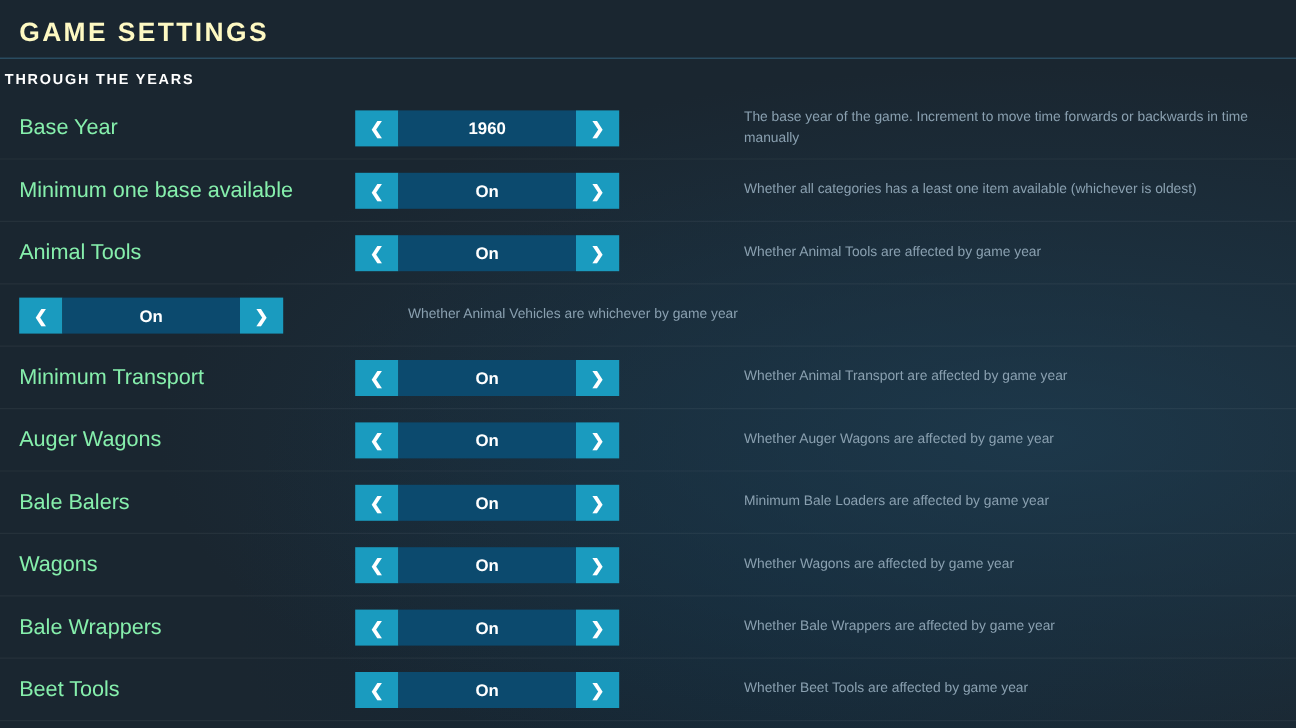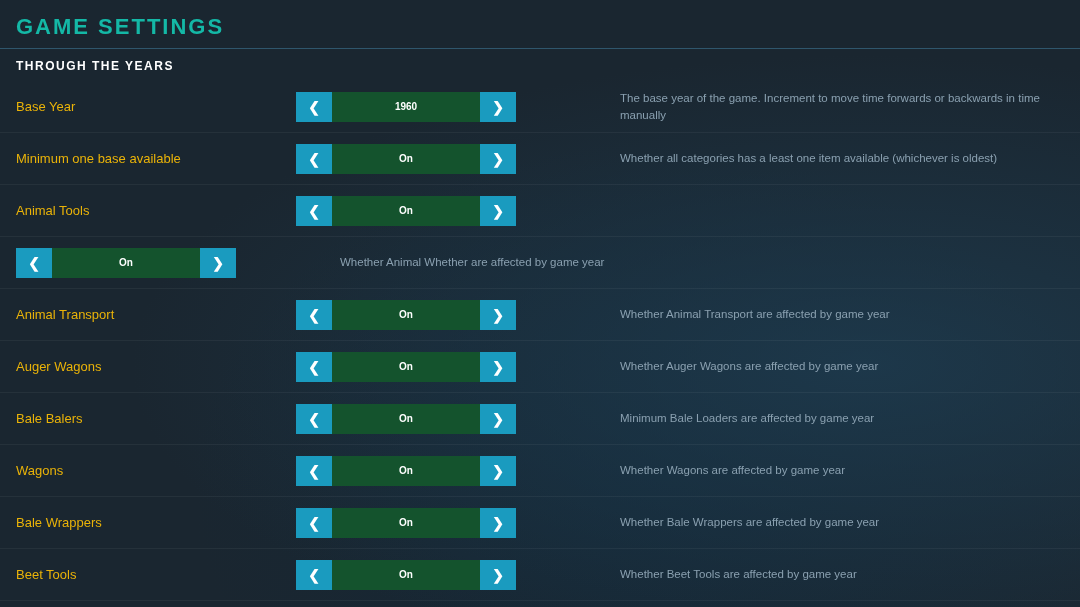--- a/index.html
+++ b/index.html
@@ -20,21 +20,21 @@
       width: 1080px;
       height: 607px;
       display: flex;
       flex-direction: column;
       position: relative;
     }
 
     .page-title {
       font-size: 22px;
       font-weight: bold;
-      color: #14b8a6;
+      color: #fef9c3;
       letter-spacing: 2px;
       padding: 14px 16px 8px 16px;
       text-transform: uppercase;
     }
 
     .divider {
       height: 1px;
       background: rgba(80, 160, 200, 0.4);
       margin: 0 0 0 0;
     }
@@ -62,36 +62,36 @@
     .settings-panel::-webkit-scrollbar-thumb {
       background: #1a9bbf;
       border-radius: 2px;
     }
 
     .section-header {
       font-size: 12px;
       font-weight: bold;
       color: #ffffff;
       letter-spacing: 1.5px;
-      padding: 10px 16px 8px 16px;
+      padding: 10px 16px 8px 4px;
       text-transform: uppercase;
     }
 
     .setting-row {
       display: flex;
       align-items: center;
       padding: 0 16px;
       min-height: 52px;
       border-bottom: 1px solid rgba(255,255,255,0.05);
     }
 
     .setting-label {
       width: 280px;
-      font-size: 13px;
-      color: #eab308;
+      font-size: 18px;
+      color: #86efac;
       flex-shrink: 0;
     }
 
     .setting-control {
       display: flex;
       align-items: center;
       width: 220px;
       flex-shrink: 0;
     }
 
@@ -106,23 +106,23 @@
       cursor: pointer;
       display: flex;
       align-items: center;
       justify-content: center;
       flex-shrink: 0;
     }
 
     .control-value {
       flex: 1;
       height: 30px;
-      background: #14532d;
+      background: #0c4a6e;
       color: #ffffff;
-      font-size: 10px;
+      font-size: 14px;
       font-weight: bold;
       text-align: center;
       display: flex;
       align-items: center;
       justify-content: center;
     }
 
     .setting-desc {
       flex: 1;
       font-size: 11.5px;
@@ -176,35 +176,36 @@
     <div class="setting-label">Animal Tools</div>
     <div class="setting-control">
       <button class="control-btn">
         <span class="chevron-left"></span>
       </button>
       <div class="control-value">On</div>
       <button class="control-btn">
         <span class="chevron-right"></span>
       </button>
     </div>
-  </div>
-          <div class="setting-row">
-    <div class="setting-control">
-      <button class="control-btn">
-        <span class="chevron-left"></span>
-      </button>
-      <div class="control-value">On</div>
-      <button class="control-btn">
-        <span class="chevron-right"></span>
-      </button>
-    </div>
-    <div class="setting-desc">Whether Animal Whether are affected by game year</div>
-  </div>
-          <div class="setting-row">
-    <div class="setting-label">Animal Transport</div>
+    <div class="setting-desc">Whether Animal Tools are affected by game year</div>
+  </div>
+          <div class="setting-row">
+    <div class="setting-control">
+      <button class="control-btn">
+        <span class="chevron-left"></span>
+      </button>
+      <div class="control-value">On</div>
+      <button class="control-btn">
+        <span class="chevron-right"></span>
+      </button>
+    </div>
+    <div class="setting-desc">Whether Animal Vehicles are whichever by game year</div>
+  </div>
+          <div class="setting-row">
+    <div class="setting-label">Minimum Transport</div>
     <div class="setting-control">
       <button class="control-btn">
         <span class="chevron-left"></span>
       </button>
       <div class="control-value">On</div>
       <button class="control-btn">
         <span class="chevron-right"></span>
       </button>
     </div>
     <div class="setting-desc">Whether Animal Transport are affected by game year</div>

